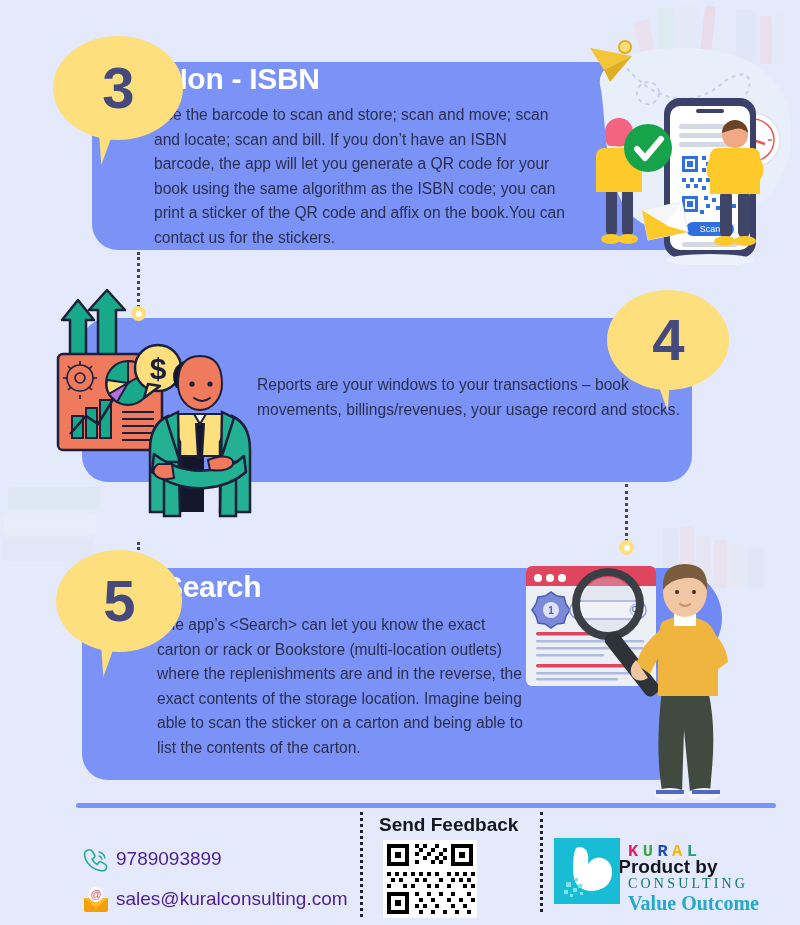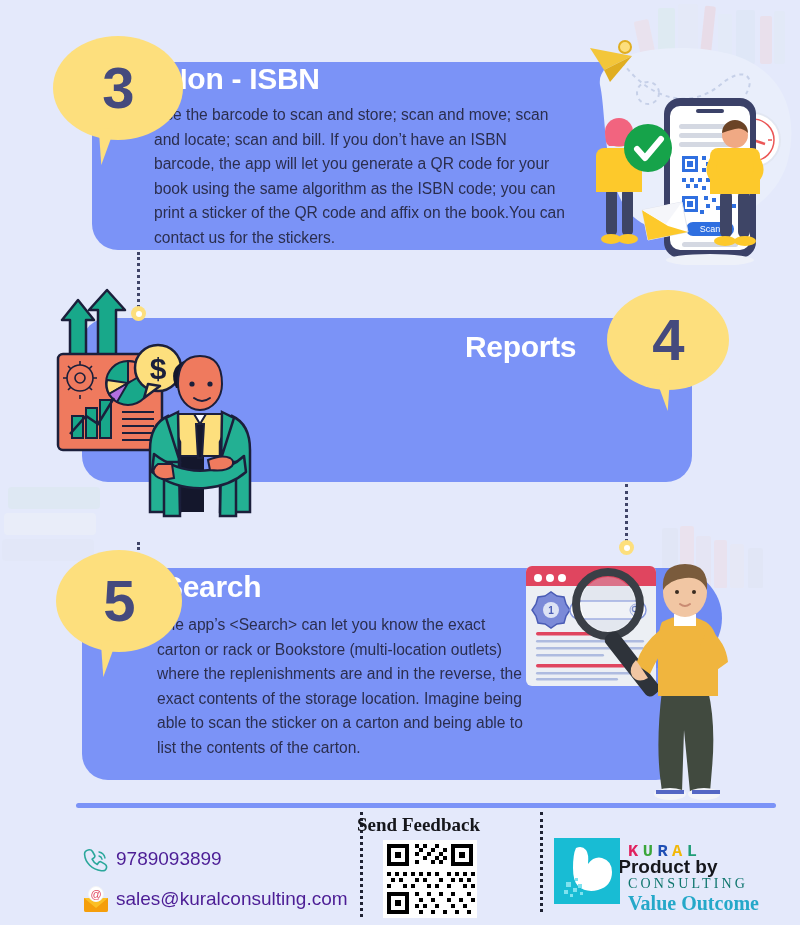--- a/index.html
+++ b/index.html
@@ -186,21 +186,21 @@
     border-radius: 3px;
   }
   .f-head {
     position: absolute;
     color: #16171c;
     font-weight: bold;
     font-size: 19px;
     white-space: nowrap;
   }
   #fh-contact  { left: 72px;  top: 814px; }
-  #fh-feedback { left: 357px; top: 814px; font-family: Liberation Serif, serif; }
+  #fh-feedback { left: 379px; top: 814px; }
   #fh-product  { left: 600px; top: 856px; }
 
   .f-line {
     position: absolute;
     color: #4c1d95;
     font-size: 19px;
     white-space: nowrap;
   }
   #f-phone { left: 116px; top: 848px; }
   #f-mail  { left: 116px; top: 888px; }
@@ -433,21 +433,21 @@
         <circle cx="175" cy="95" r="13" fill="#f0a984"></circle>
         <path d="M162 93 a13 13 0 0 1 26 0 q-6 -6 -13 -4 q-8 2 -13 4 z" fill="#6b4326"></path>
       </g>
     </svg>
   </div>
 
   <div class="bubble" id="bubble4">
     <div class="tail"></div>
     <span class="num">4</span>
   </div>
-  <div class="sec-title" id="title4">Reports</div>
+  <div class="sec-body" id="body4">Reports are your windows to your transactions – book movements, billings/revenues, your usage record and stocks.</div>
 
   <div class="ill2">
     <svg width="252" height="232" viewBox="0 0 252 232" xmlns="http://www.w3.org/2000/svg">
 
       <g fill="#18a88a" stroke="#1b1f3b" stroke-width="2.5" stroke-linejoin="round">
         <path d="M52 70 V32 H44 L60 12 L76 32 H68 V70 Z"></path>
         <path d="M80 70 V22 H71 L89 2 L107 22 H98 V70 Z"></path>
       </g>
 
       <rect x="40" y="66" width="104" height="96" rx="5" fill="#ef7a5e" stroke="#1b1f3b" stroke-width="2.5"></rect>

